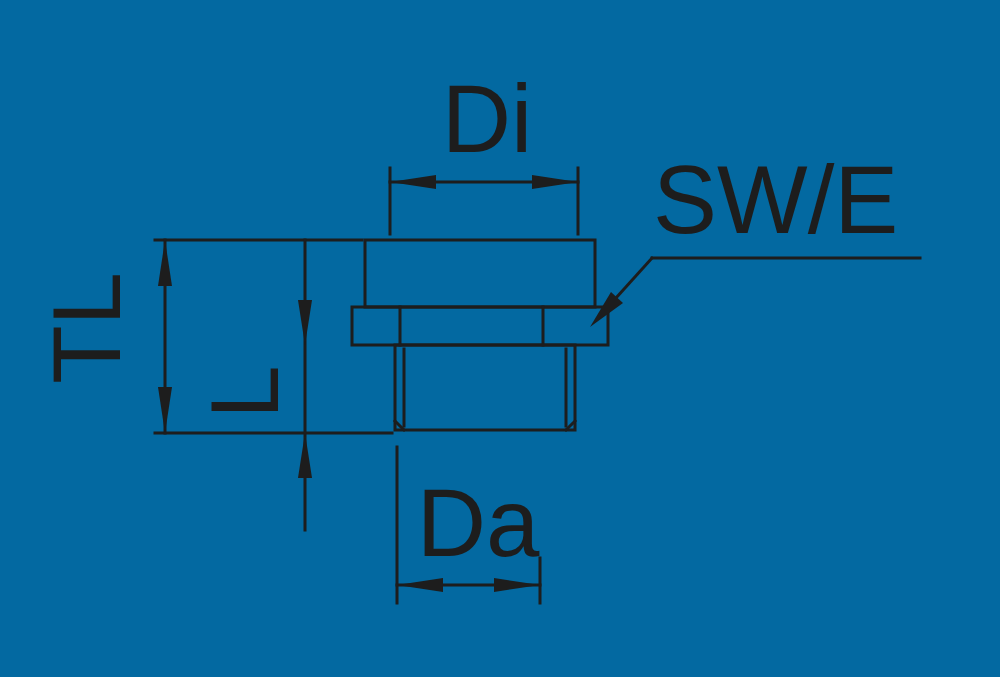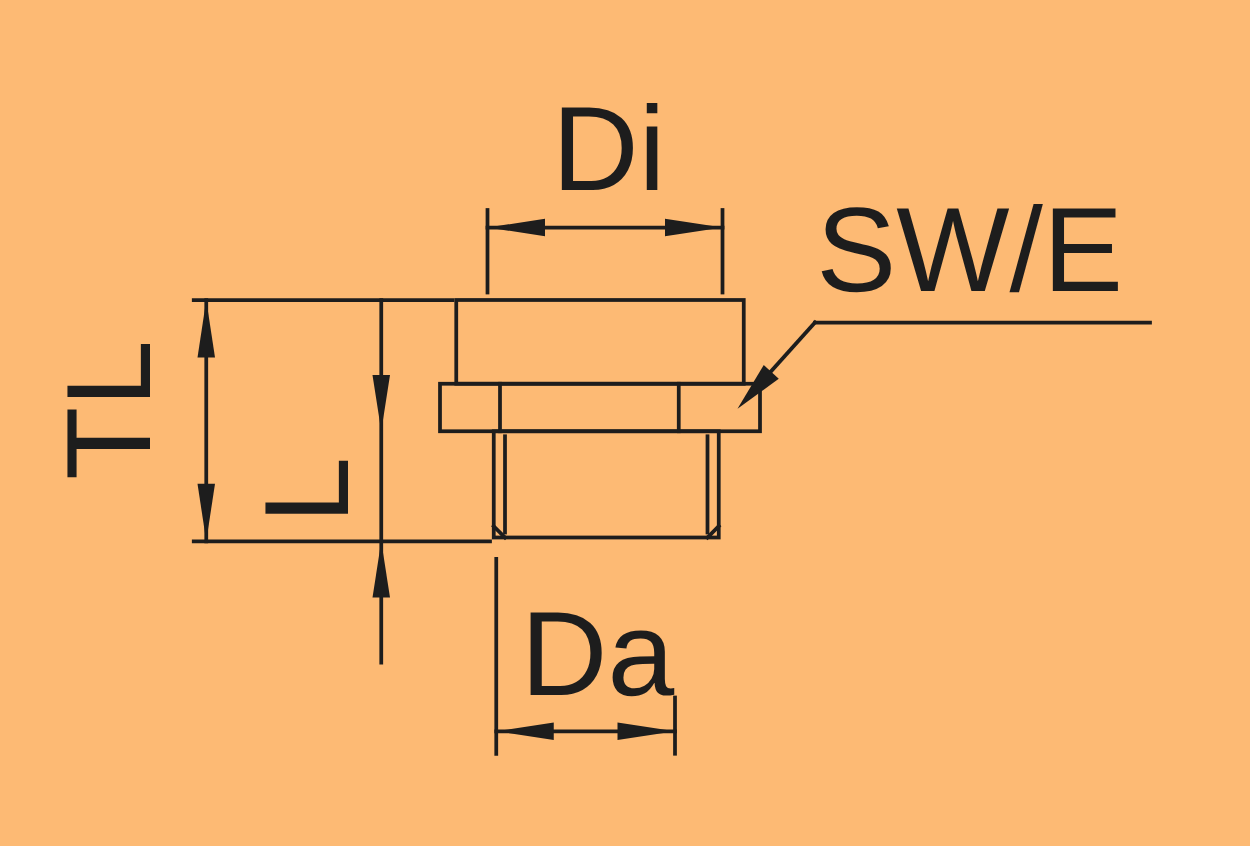--- a/index.html
+++ b/index.html
@@ -4,21 +4,21 @@
 <style>
   html, body {
     margin: 0;
     padding: 0;
     background: #ffffff;
   }
   .canvas {
     position: relative;
     width: 1000px;
     height: 677px;
-    background: #fdba74;
+    background: #0369a1;
     overflow: hidden;
     font-family: "Liberation Sans", sans-serif;
   }
   svg text {
     font-family: "Liberation Sans", sans-serif;
     font-size: 96px;
     fill: #1d1d1d;
   }
 </style>
 </head>

